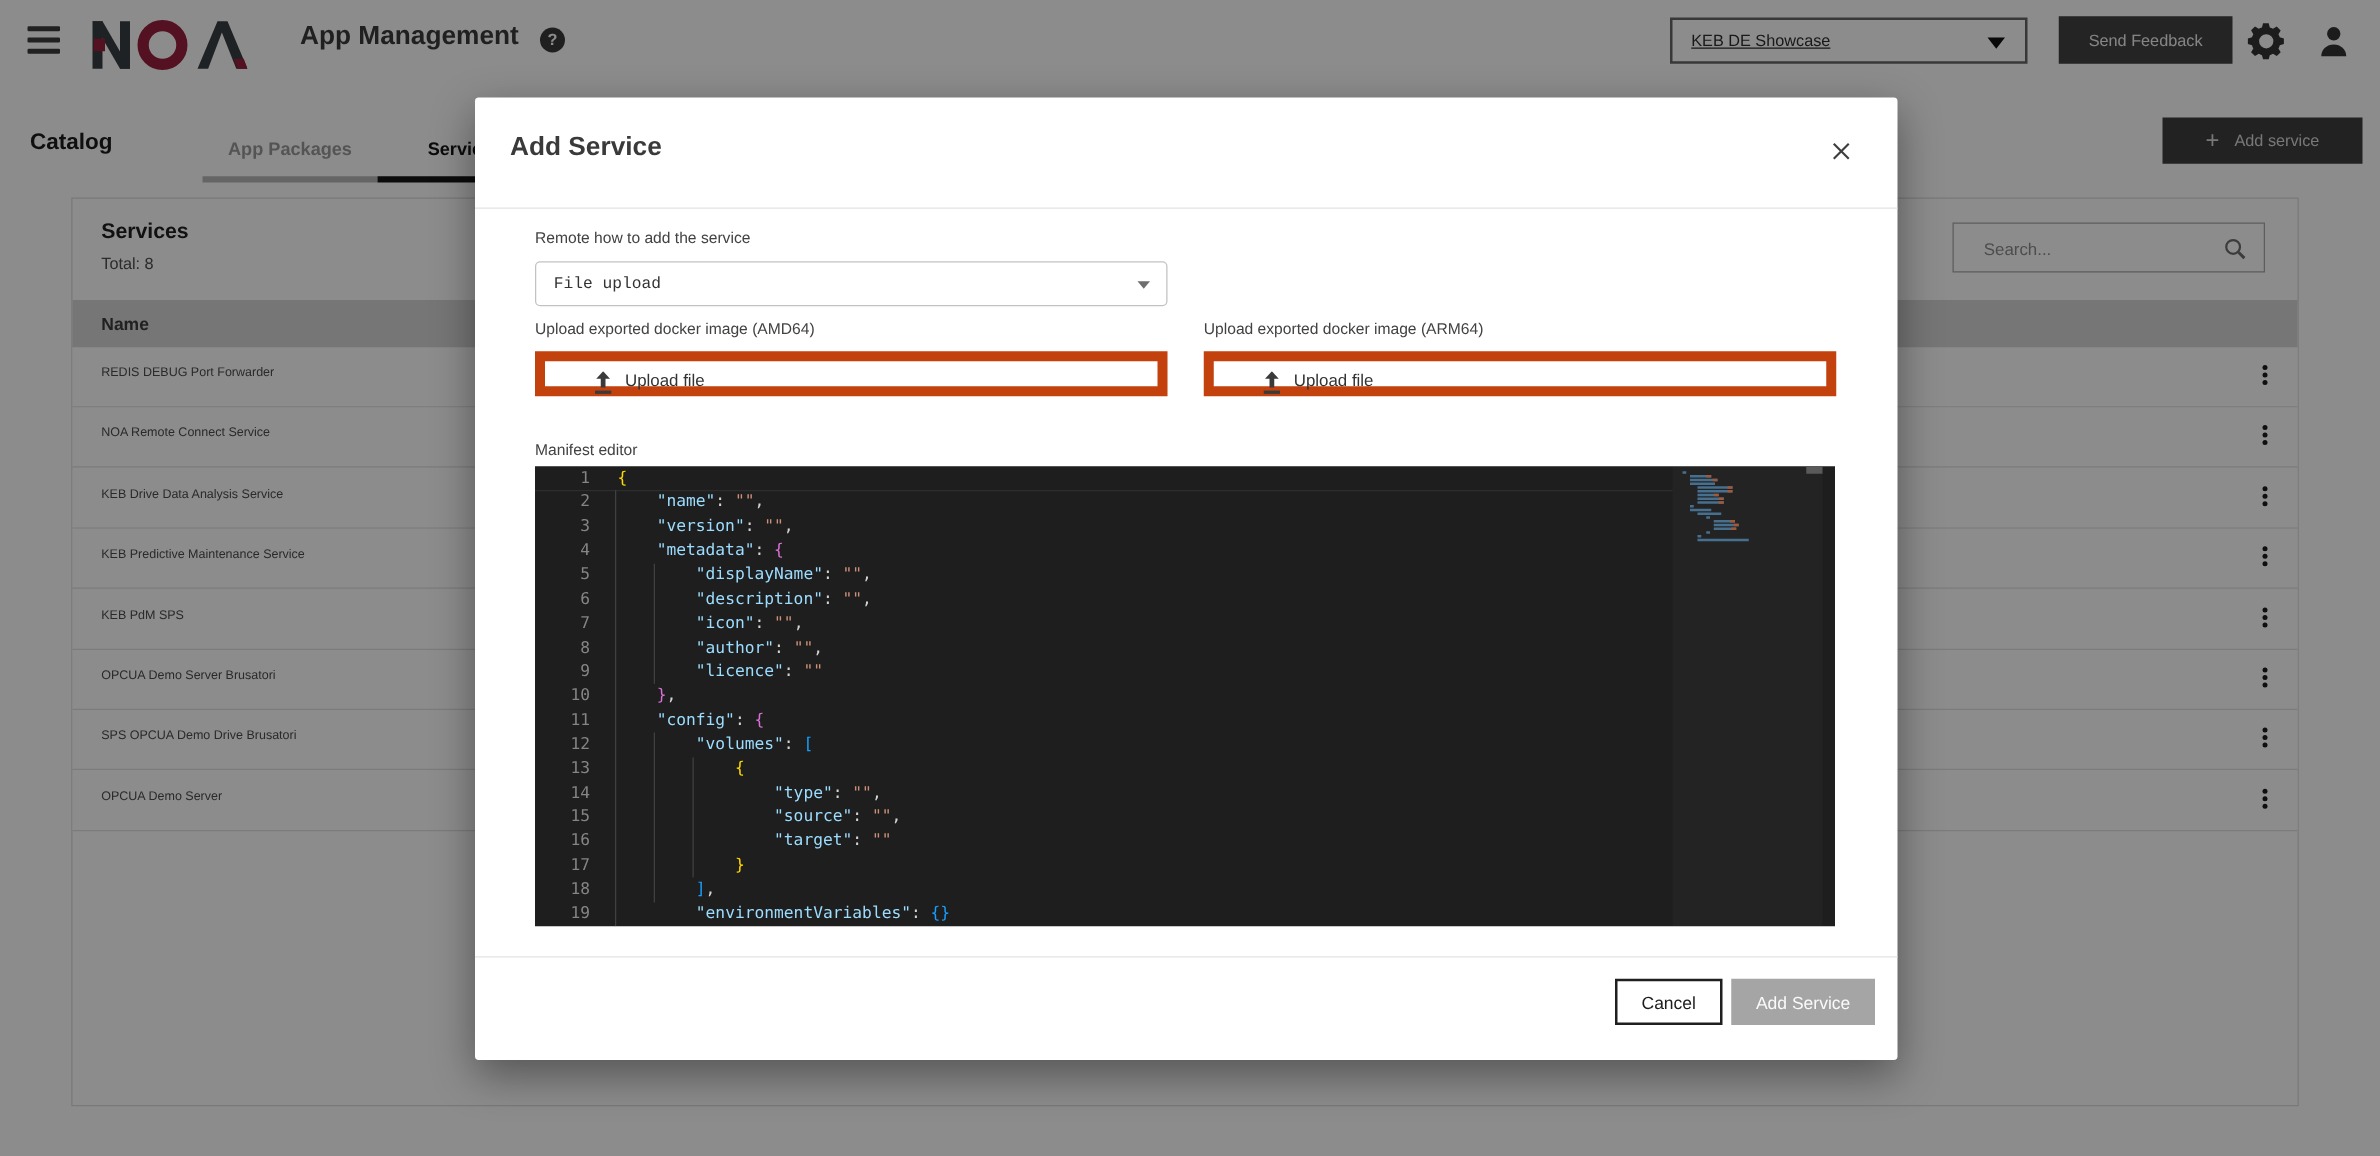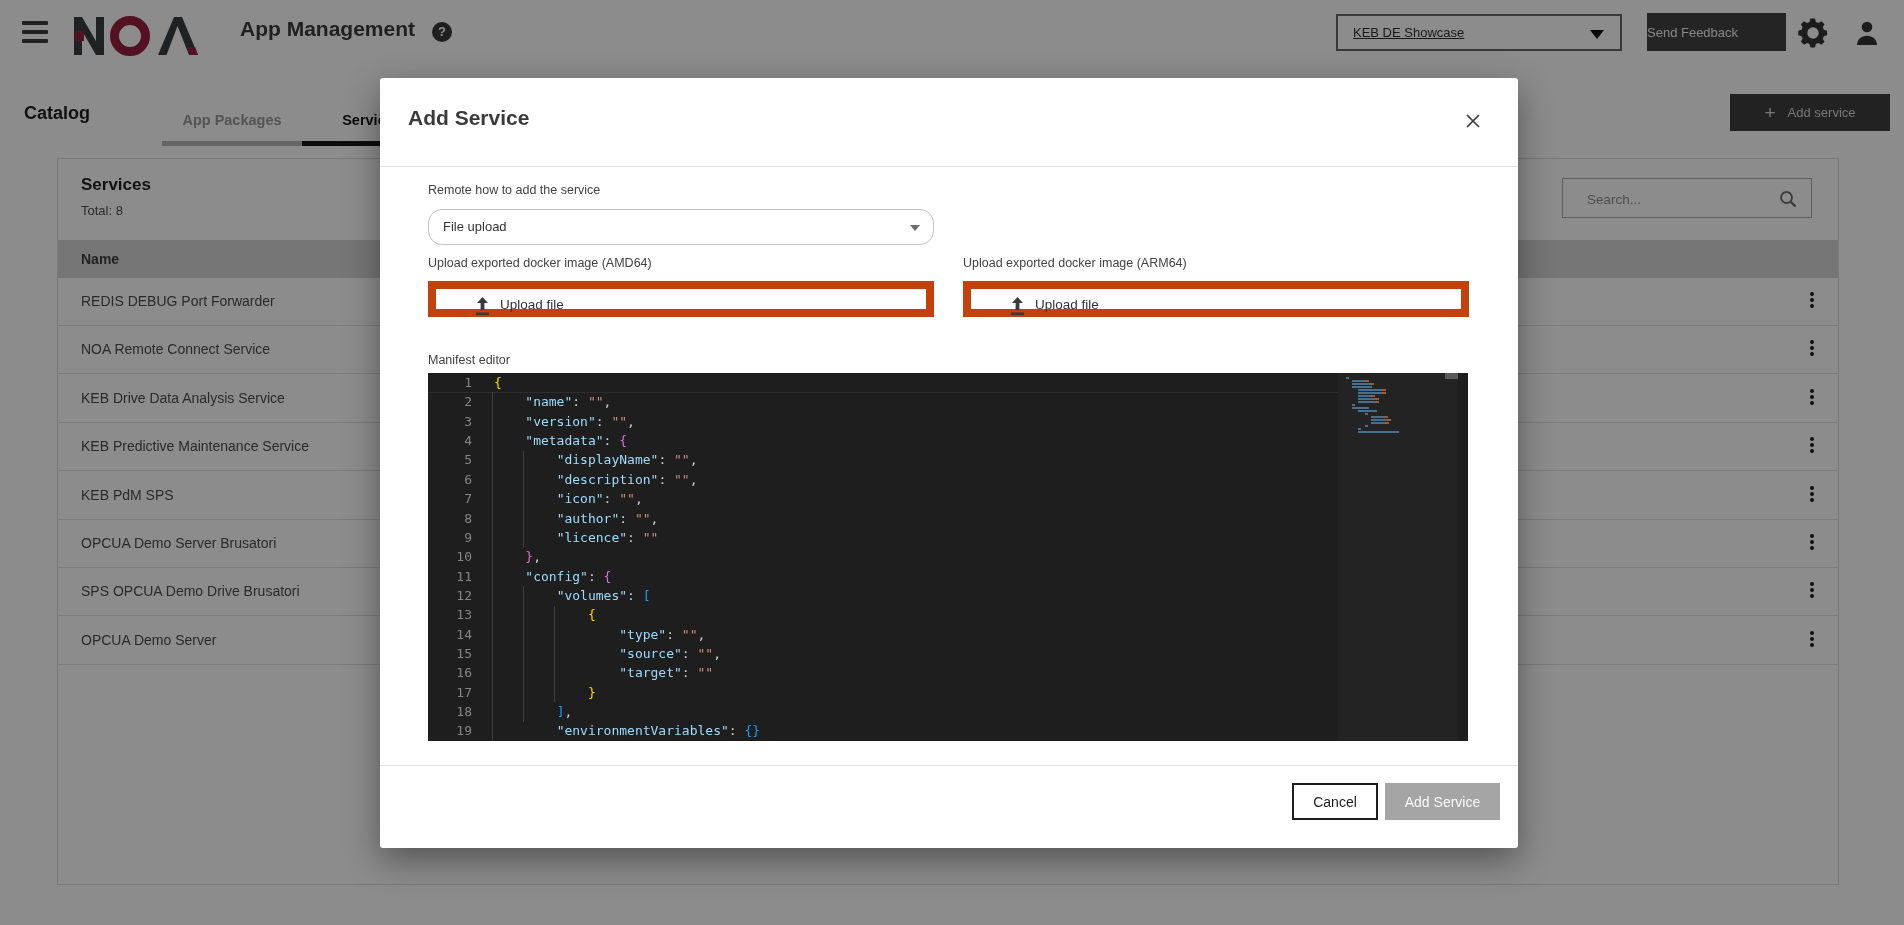--- a/index.html
+++ b/index.html
@@ -13,21 +13,21 @@
   .burger div{height:4px;background:#3c3c3c;border-radius:1px;margin-bottom:5px;}
   .app-title{position:absolute;left:240px;top:17px;font-size:21px;font-weight:bold;color:#3b3b3b;}
   .help-badge{position:absolute;left:432px;top:22px;width:20px;height:20px;border-radius:50%;
       background:#3a3a3a;color:#fff;font-size:13px;font-weight:bold;text-align:center;line-height:20px;cursor:pointer;}
   .env-select{position:absolute;left:1336px;top:14px;width:286px;height:37px;border:2px solid #676767;
       background:#fff;box-sizing:border-box;display:flex;align-items:center;cursor:pointer;}
   .env-select .val{margin-left:15px;font-size:13px;color:#2f2f2f;text-decoration:underline;}
   .caret-down{width:0;height:0;border-left:7px solid transparent;border-right:7px solid transparent;
       border-top:9px solid #111;position:absolute;right:16px;top:14px;}
   .send-feedback{position:absolute;left:1647px;top:13px;width:139px;height:38px;background:#424242;
-      color:#f2f2f2;font-size:13px;display:flex;align-items:center;cursor:pointer;}
+      color:#f2f2f2;font-size:13px;display:flex;align-items:center;justify-content:center;cursor:pointer;}
   .icon-btn{position:absolute;top:15px;width:36px;height:36px;cursor:pointer;}
 
   
   .catalog-title{position:absolute;left:24px;top:103px;font-size:18px;font-weight:bold;color:#1c1c1c;}
   .tab{position:absolute;top:99px;height:42px;width:140px;display:flex;align-items:center;justify-content:center;
       font-size:14.5px;cursor:pointer;}
   .tab.inactive{color:#9a9a9a;font-weight:600;left:162px;}
   .tab.active{color:#141414;font-weight:bold;left:302px;}
   .tabbar{position:absolute;top:141px;height:5px;}
   .add-service-btn{position:absolute;left:1730px;top:94px;width:160px;height:37px;background:#3f3f3f;
@@ -42,34 +42,34 @@
       box-sizing:border-box;background:#fff;padding-left:19px;}
   .search-box input{position:absolute;left:22px;top:0;width:180px;height:38px;border:none;outline:none;
       font-size:13.5px;color:#3a3a3a;font-family:"Liberation Sans",sans-serif;background:transparent;}
   .search-box input::placeholder{color:#8c8c8c;}
   .search-ic{position:absolute;right:13px;top:10px;}
   .thead{position:absolute;left:0;top:81px;width:1780px;height:38px;background:#d7d7d7;
       display:flex;align-items:center;}
   .thead span{margin-left:23px;font-size:14px;font-weight:600;color:#3c3c3c;}
   .trow{position:absolute;left:0;width:1780px;height:48px;border-bottom:1px solid #e0e0e0;
       box-sizing:border-box;background:#fff;cursor:pointer;}
-  .trow .nm{position:absolute;left:23px;top:15px;font-size:14px;color:#4d4d4d;}
+  .trow .nm{position:absolute;left:23px;top:15px;font-size:10px;color:#4d4d4d;}
   .kebab{position:absolute;right:14px;top:12px;width:24px;height:24px;cursor:pointer;}
   .kebab i{display:block;width:4px;height:4px;border-radius:50%;background:#1c1c1c;margin:2px auto;}
 
   
   .scrim{position:absolute;left:0;top:0;width:1904px;height:925px;background:rgba(0,0,0,0.45);z-index:50;}
   .modal{position:absolute;left:380px;top:78px;width:1138px;height:770px;background:#fff;z-index:100;
       border-radius:3px;box-shadow:0 12px 34px rgba(0,0,0,0.4);}
   .modal-title{position:absolute;left:28px;top:28px;font-size:21px;font-weight:bold;color:#3a3a3a;}
   .modal-close{position:absolute;left:1080px;top:30px;width:26px;height:26px;cursor:pointer;}
   .hdiv{position:absolute;left:0;width:1138px;height:1px;background:#e3e3e3;}
   .flabel{position:absolute;font-size:12.5px;color:#424242;}
   .mselect{position:absolute;left:48px;top:131px;width:506px;height:36px;border:1px solid #c2c2c2;
-      border-radius:14px;box-sizing:border-box;cursor:pointer;background:#fff;}
+      border-radius:4px;box-sizing:border-box;cursor:pointer;background:#fff;font-family:Liberation Mono, monospace;}
   .mselect .val{position:absolute;left:14px;top:9px;font-size:13px;color:#333;}
   .mselect .sm-caret{position:absolute;right:13px;top:15px;width:0;height:0;
       border-left:5px solid transparent;border-right:5px solid transparent;border-top:6px solid #6e6e6e;}
   .upload-btn{position:absolute;top:203px;width:506px;height:36px;border:8px solid #c2410c;
       box-sizing:border-box;background:#fff;cursor:pointer;}
   .upload-btn .lbl{position:absolute;left:64px;top:8px;font-size:13.5px;color:#333;}
   .upload-btn svg{position:absolute;left:38px;top:8px;}
 
   
   .editor{position:absolute;left:48px;top:295px;width:1040px;height:368px;background:#1e1e1e;overflow:hidden;}

